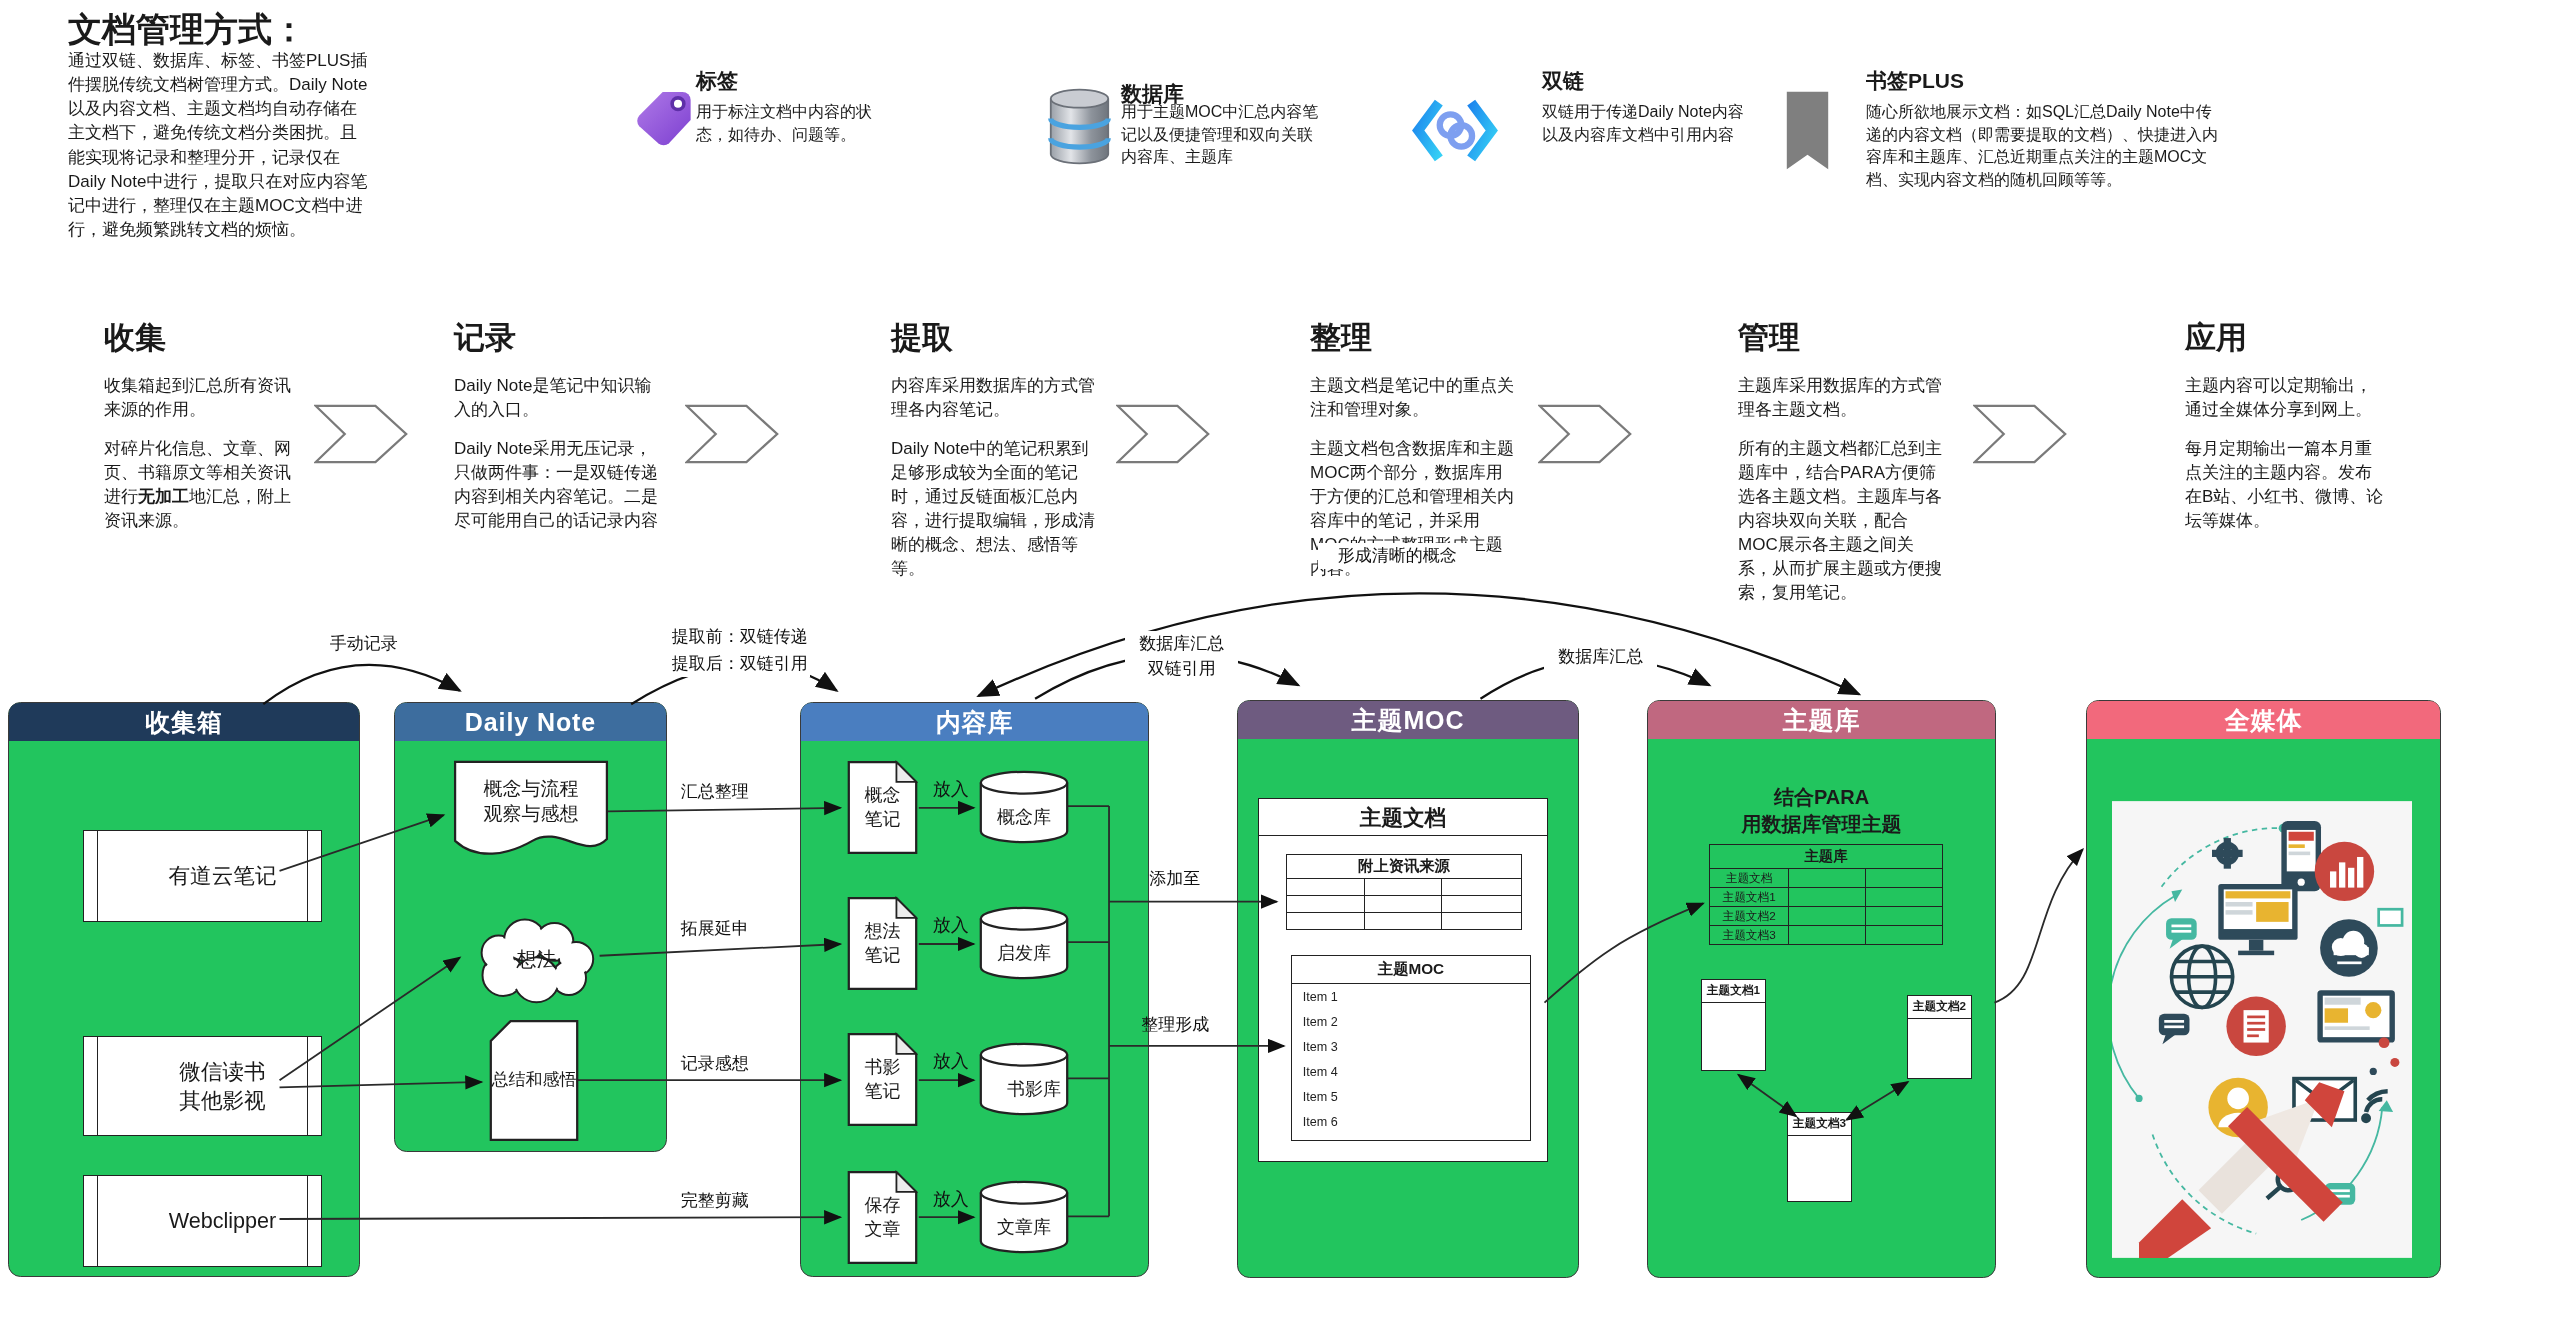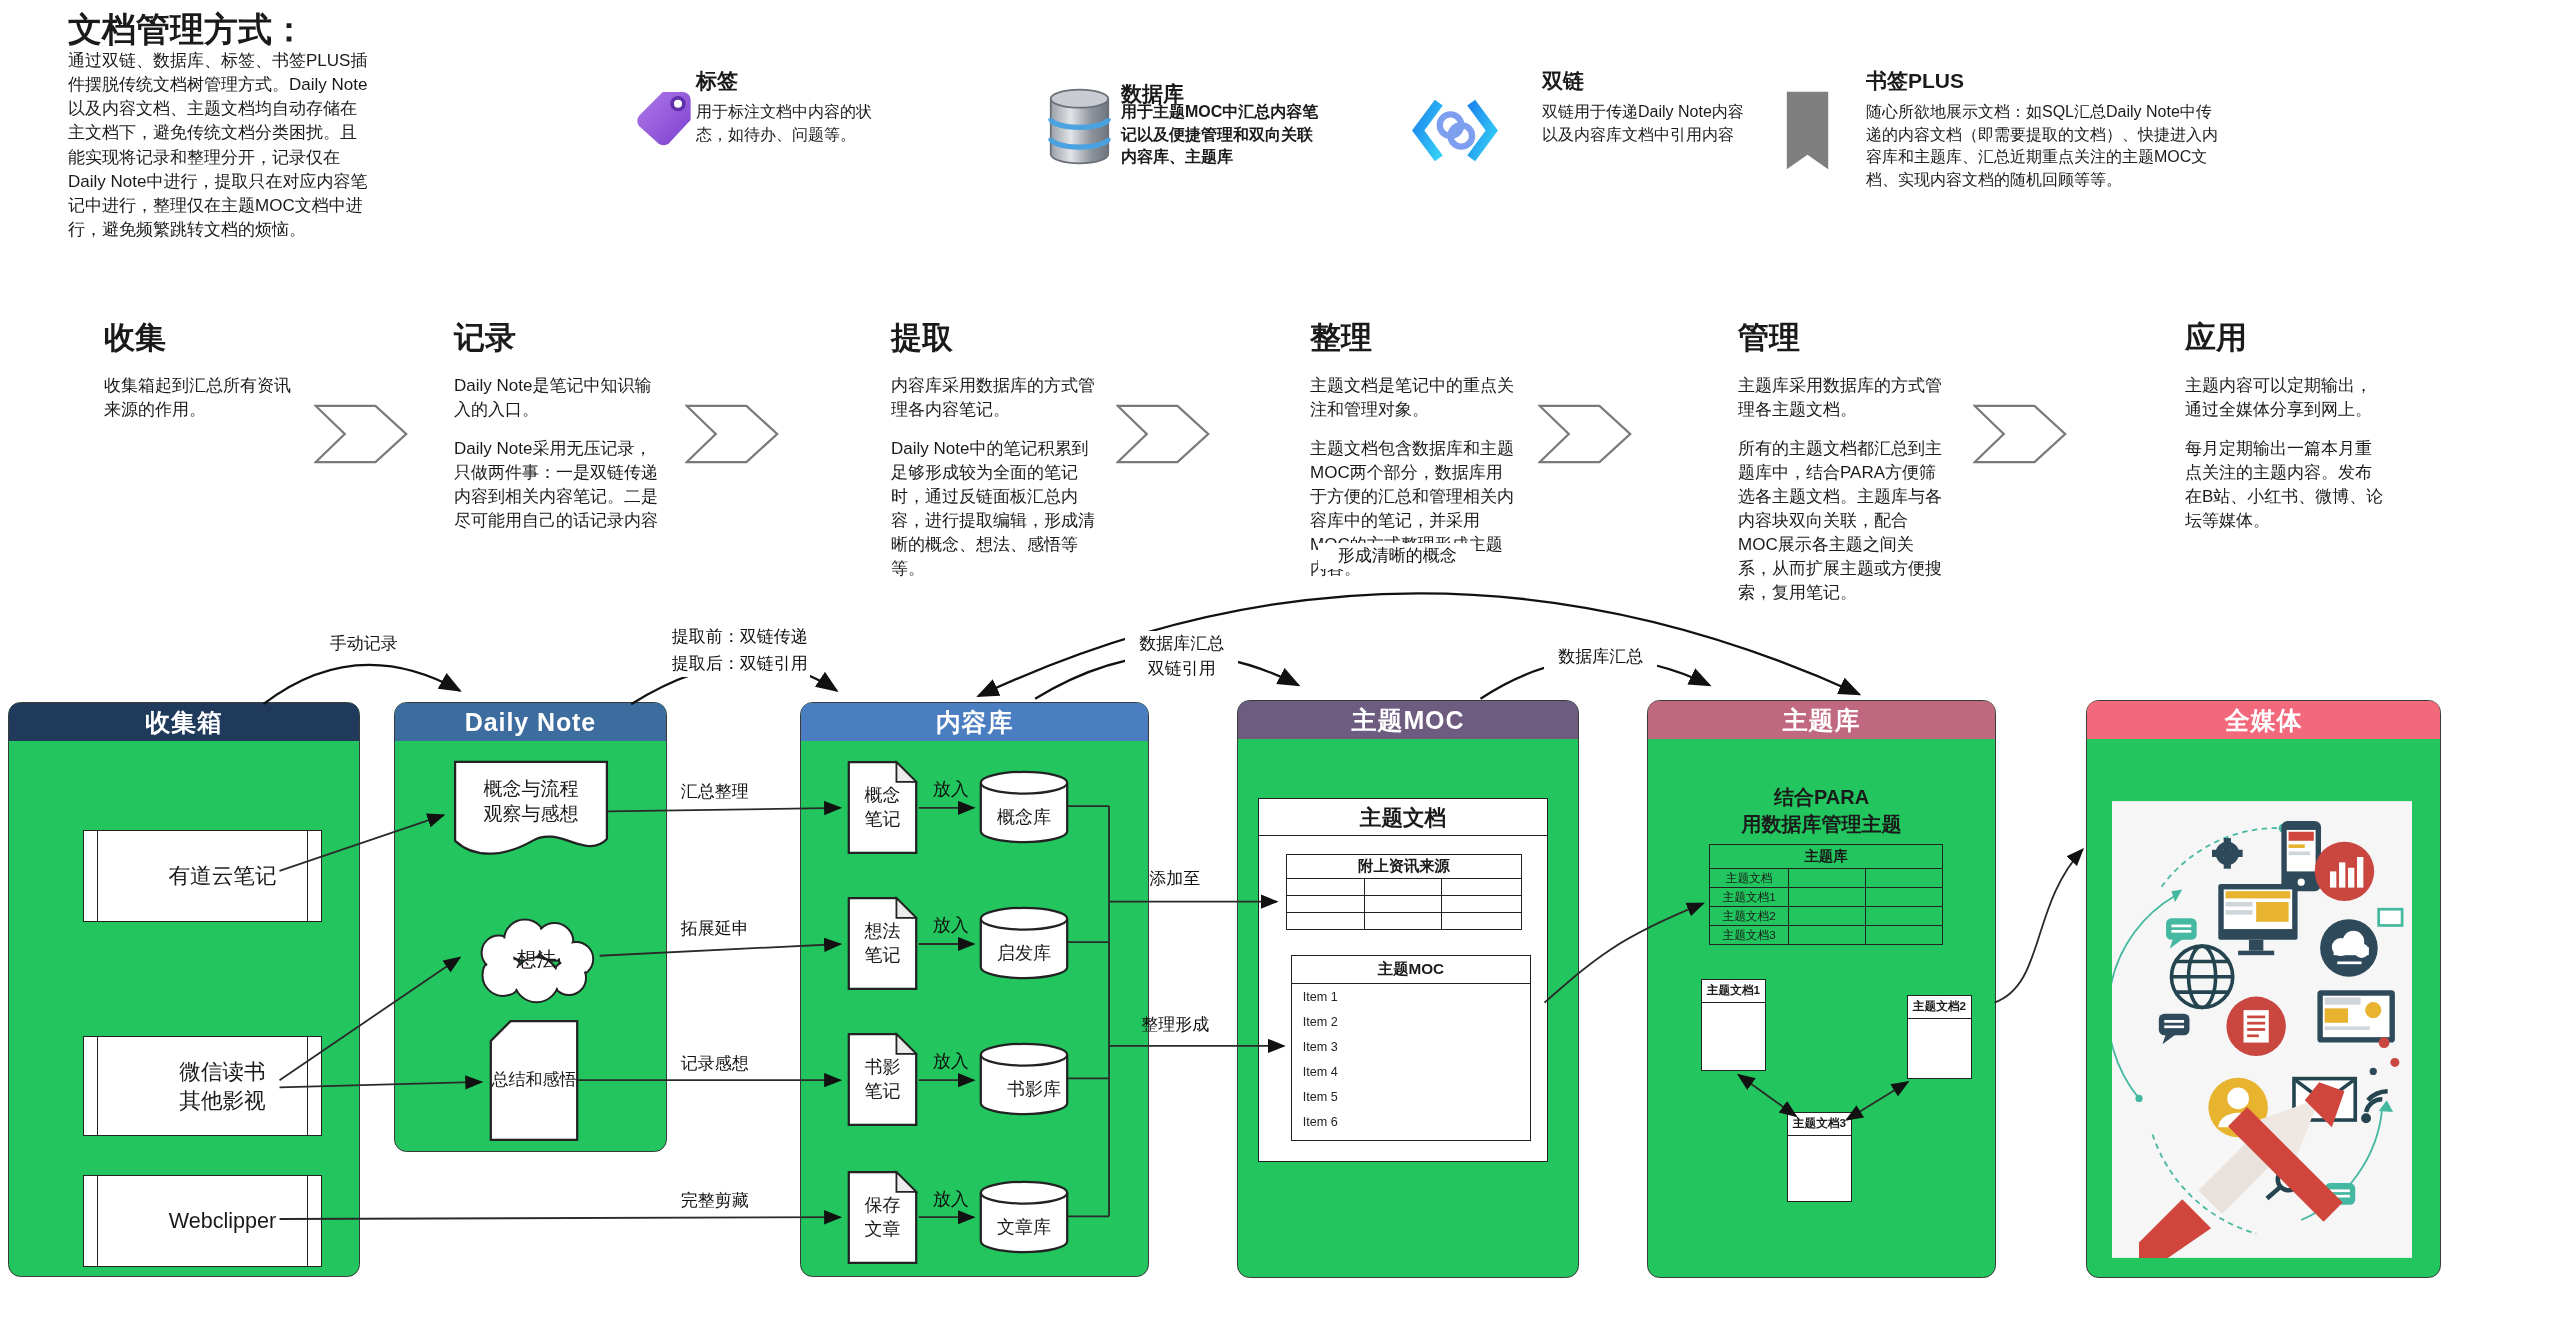--- a/index.html
+++ b/index.html
@@ -67,21 +67,21 @@
           <stop offset="1" stop-color="#6f757d"></stop>
         </linearGradient>
       </defs>
     <path d="M3,13 v62 a32,10 0 0 0 64,0 v-62" fill="url(#gGray)" stroke="#6b7078" stroke-width="2"></path>
     <path d="M3,35 a32,10 0 0 0 64,0" fill="none" stroke="#4aa3e0" stroke-width="6"></path>
     <path d="M3,57 a32,10 0 0 0 64,0" fill="none" stroke="#4aa3e0" stroke-width="6"></path>
     <ellipse cx="35" cy="13" rx="32" ry="10" fill="#c9ccd2" stroke="#6b7078" stroke-width="2"></ellipse>
   </svg>
 </div>
 <div class="abs feat-title" style="left:1121px;top:67px;margin-top:13px;">数据库</div>
-<div class="abs feat-desc" style="left:1121px;top:101px;width:198px;font-weight:bold;">用于主题MOC中汇总内容笔记以及便捷管理和双向关联内容库、主题库</div>
+<div class="abs feat-desc" style="left:1121px;top:101px;width:198px;">用于主题MOC中汇总内容笔记以及便捷管理和双向关联内容库、主题库</div>
 
 <div class="shape-wrap" style="left:1411px;top:96px;">
   <svg width="88" height="69" viewBox="0 0 98 76">
     <defs>
         <linearGradient id="gBlue" x1="0" y1="0" x2="1" y2="1">
       <stop offset="0" stop-color="#1d86ee"></stop>
           <stop offset="1" stop-color="#35d0f5"></stop>
         </linearGradient>
       </defs>
     <polyline points="31,7 8,38 31,69" fill="none" stroke="url(#gBlue)" stroke-width="11"></polyline>
@@ -97,20 +97,21 @@
   <svg width="45" height="81" viewBox="0 0 50 90">
     <path d="M2,2 h46 v86 l-23,-16 l-23,16 Z" fill="#7f7f7f"></path>
   </svg>
 </div>
 <div class="abs feat-title" style="left:1866px;top:67px;">书签PLUS</div>
 <div class="abs feat-desc" style="left:1866px;top:101px;width:356px;">随心所欲地展示文档：如SQL汇总Daily Note中传递的内容文档（即需要提取的文档）、快捷进入内容库和主题库、汇总近期重点关注的主题MOC文档、实现内容文档的随机回顾等等。</div>
 
 <div class="abs step-title" style="left:104px;top:317px;">收集</div>
 <div class="abs" style="left:104px;top:374px;width:197px;">
   <p class="step-p">收集箱起到汇总所有资讯来源的作用。</p>
+  <p class="step-p"><span>对碎片化信息、文章、网页、书籍原文等相关资讯进行</span><b>无加工</b><span>地汇总，附上资讯来源。</span></p>
 </div>
 
 <div class="abs step-title" style="left:454px;top:317px;">记录</div>
 <div class="abs" style="left:454px;top:374px;width:204px;">
   <p class="step-p">Daily Note是笔记中知识输入的入口。</p>
   <p class="step-p">Daily Note采用无压记录，只做两件事：一是双链传递内容到相关内容笔记。二是尽可能用自己的话记录内容</p>
 </div>
 
 <div class="abs step-title" style="left:891px;top:317px;">提取</div>
 <div class="abs" style="left:891px;top:374px;width:204px;">

